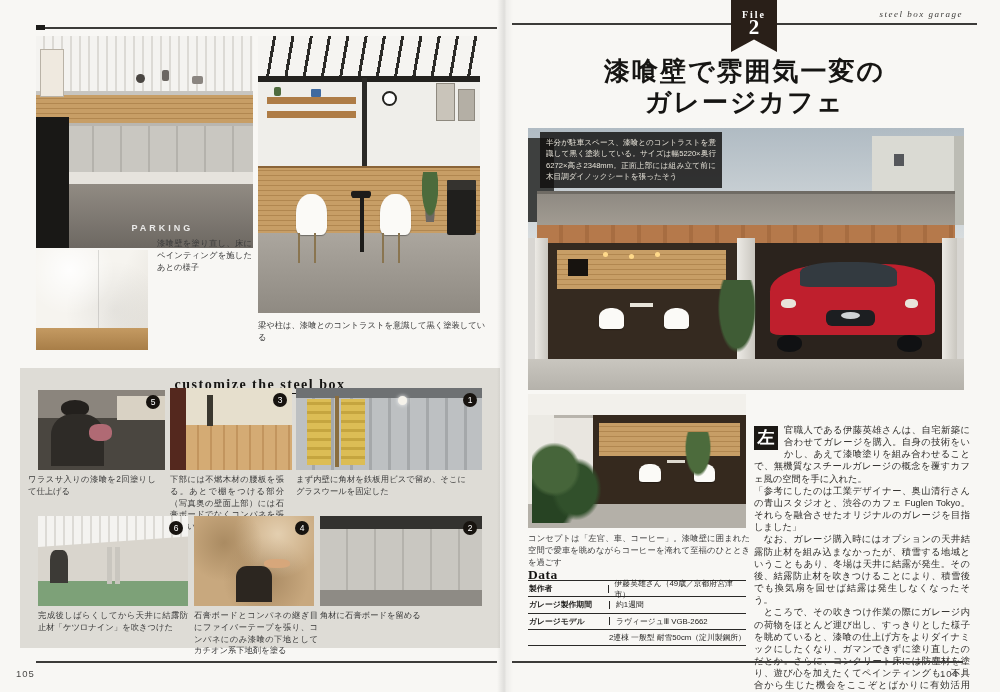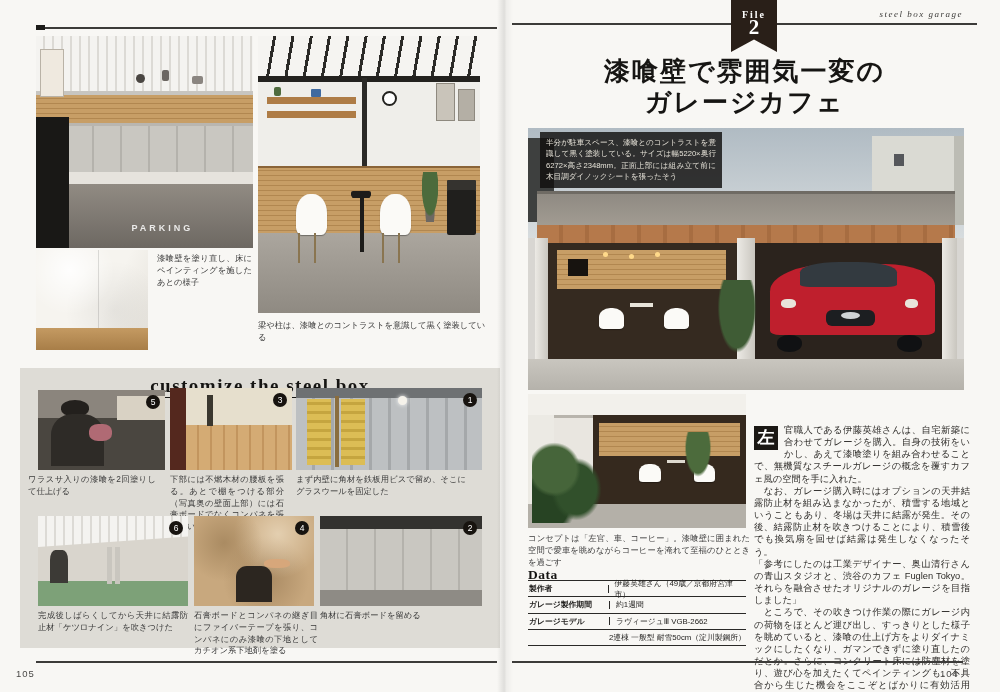--- a/index.html
+++ b/index.html
@@ -9,21 +9,21 @@
   .ph{position:absolute;overflow:hidden;background:#d8d6d2;}
   .cap{position:absolute;font-size:8.3px;line-height:1.42;color:#3a3a3a;text-align:justify;}
   .rule{position:absolute;height:2px;background:#3c3b39;}
   .pagenum{position:absolute;font-size:9.5px;color:#4a4947;letter-spacing:1px;}
   .gutter{position:absolute;left:497px;top:0;width:16px;height:692px;
     background:linear-gradient(90deg,rgba(0,0,0,0) 0%,rgba(0,0,0,.10) 45%,rgba(0,0,0,.04) 60%,rgba(0,0,0,0) 100%);}
   .badge{position:absolute;top:5px;right:5px;width:14px;height:14px;border-radius:50%;background:#17130f;
     color:#fff;font-size:8.5px;display:flex;align-items:center;justify-content:center;z-index:4;}
   .steelbox{position:absolute;left:20px;top:368px;width:480px;height:280px;background:#dedcd6;}
   .steelhead{position:absolute;left:0;top:7px;width:100%;text-align:center;}
-  .steelhead span{font-family:"Liberation Serif","DejaVu Serif",serif;font-weight:bold;font-size:19px;
+  .steelhead span{font-family:"Liberation Serif","DejaVu Serif",serif;font-weight:bold;font-size:14px;
     letter-spacing:1.5px;color:#161513;border-bottom:1.6px solid #161513;padding-bottom:1px;}
   .pennant{position:absolute;left:731px;top:0;width:46px;height:52px;background:#291f18;z-index:5;
     clip-path:polygon(0 0,100% 0,100% 100%,50% 76%,0 100%);text-align:center;color:#fff;
     font-family:"Liberation Serif","DejaVu Serif",serif;}
   .pennant .w{display:block;font-size:10px;letter-spacing:2px;margin-top:9px;font-weight:bold;}
   .pennant .n{display:block;font-size:21px;font-weight:bold;line-height:15px;}
   .jt{position:absolute;left:512px;width:465px;text-align:center;font-weight:bold;color:#161513;
      font-size:26px;letter-spacing:2px;line-height:30px;}
   .slant{position:absolute;font-family:"Liberation Serif","DejaVu Serif",serif;font-style:italic;
      font-size:9px;letter-spacing:1.5px;color:#3c3b39;}
@@ -76,21 +76,21 @@
   </div>
 
   <div class="ph" style="left:36px;top:250px;width:112px;height:100px;background:#f3f1ec;">
     <div class="lay" style="left:0;top:0;width:100%;height:100%;background:
       radial-gradient(circle at 30% 20%,rgba(255,255,255,.9),rgba(0,0,0,0) 40%),
       radial-gradient(circle at 70% 60%,rgba(0,0,0,.06),rgba(0,0,0,0) 50%),
       linear-gradient(115deg,#f6f4ef 60%,#e4e1da 100%);"></div>
     <div class="lay" style="left:55%;top:0;width:1.5%;height:78%;background:rgba(0,0,0,.12);"></div>
     <div class="lay" style="left:0;top:78%;width:100%;height:22%;background:linear-gradient(#c49a62,#a87e48);"></div>
   </div>
-  <div class="cap" style="left:157px;top:253px;width:95px;">漆喰壁を塗り直し、床にペインティングを施したあとの様子</div>
+  <div class="cap" style="left:157px;top:238px;width:95px;">漆喰壁を塗り直し、床にペインティングを施したあとの様子</div>
 
   <div class="ph" style="left:258px;top:36px;width:222px;height:277px;background:#efeeea;">
     <div class="lay" style="left:0;top:0;width:100%;height:15%;background:repeating-linear-gradient(100deg,#f5f4f1 0 15px,#2b2a27 15px 18px);"></div>
     <div class="lay" style="left:0;top:14.5%;width:100%;height:2%;background:#23221f;"></div>
     <div class="lay" style="left:4%;top:22%;width:40%;height:2.5%;background:#ae7c46;box-shadow:0 14px 0 #ae7c46;"></div>
     <div class="lay" style="left:7%;top:18.5%;width:7px;height:9px;background:#4f6b3e;border-radius:2px;"></div>
     <div class="lay" style="left:24%;top:19%;width:10px;height:8px;background:#3f6aa0;border-radius:1px;"></div>
     <div class="lay" style="left:56%;top:20%;width:11px;height:11px;border-radius:50%;background:#fff;border:2px solid #23221f;"></div>
     <div class="lay" style="left:80%;top:17%;width:8%;height:13%;background:#c9c4ba;border:1px solid #8e897f;"></div>
     <div class="lay" style="left:90%;top:19%;width:7%;height:11%;background:#b4afa5;border:1px solid #8e897f;"></div>
@@ -259,21 +259,21 @@
       <span class="lab"></span>
       <span class="val">2連棟 一般型 耐雪50cm（淀川製鋼所）</span>
     </div>
   </div>
 
   <div class="article">
     <p>
       <span class="dropcap">左</span>
       <span>官職人である伊藤英雄さんは、自宅新築に合わせてガレージを購入。自身の技術をいかし、あえて漆喰塗りを組み合わせることで、無機質なスチールガレージの概念を覆すカフェ風の空間を手に入れた。</span>
     </p>
+    <p>「参考にしたのは工業デザイナー、奥山清行さんの青山スタジオと、渋谷のカフェ Fuglen Tokyo。それらを融合させたオリジナルのガレージを目指しました」</p>
     <p>　なお、ガレージ購入時にはオプションの天井結露防止材を組み込まなかったが、積雪する地域ということもあり、冬場は天井に結露が発生。その後、結露防止材を吹きつけることにより、積雪後でも換気扇を回せば結露は発生しなくなったそう。</p>
-    <p>「参考にしたのは工業デザイナー、奥山清行さんの青山スタジオと、渋谷のカフェ Fuglen Tokyo。それらを融合させたオリジナルのガレージを目指しました」</p>
     <p>　ところで、その吹きつけ作業の際にガレージ内の荷物をほとんど運び出し、すっきりとした様子を眺めていると、漆喰の仕上げ方をよりダイナミックにしたくなり、ガマンできずに塗り直したのだとか。さらに、コンクリート床には防塵材を塗り、遊び心を加えたくてペインティングも。不具合から生じた機会をここぞとばかりに有効活用し、伊藤さんのガレージはグレードアップを果たしたのだった。</p>
   </div>
 
   <div class="rule" style="left:512px;top:661px;width:451px;"></div>
   <div class="pagenum" style="left:940px;top:668px;width:47px;">104</div>
 
 </div>
 
 </body></html>

